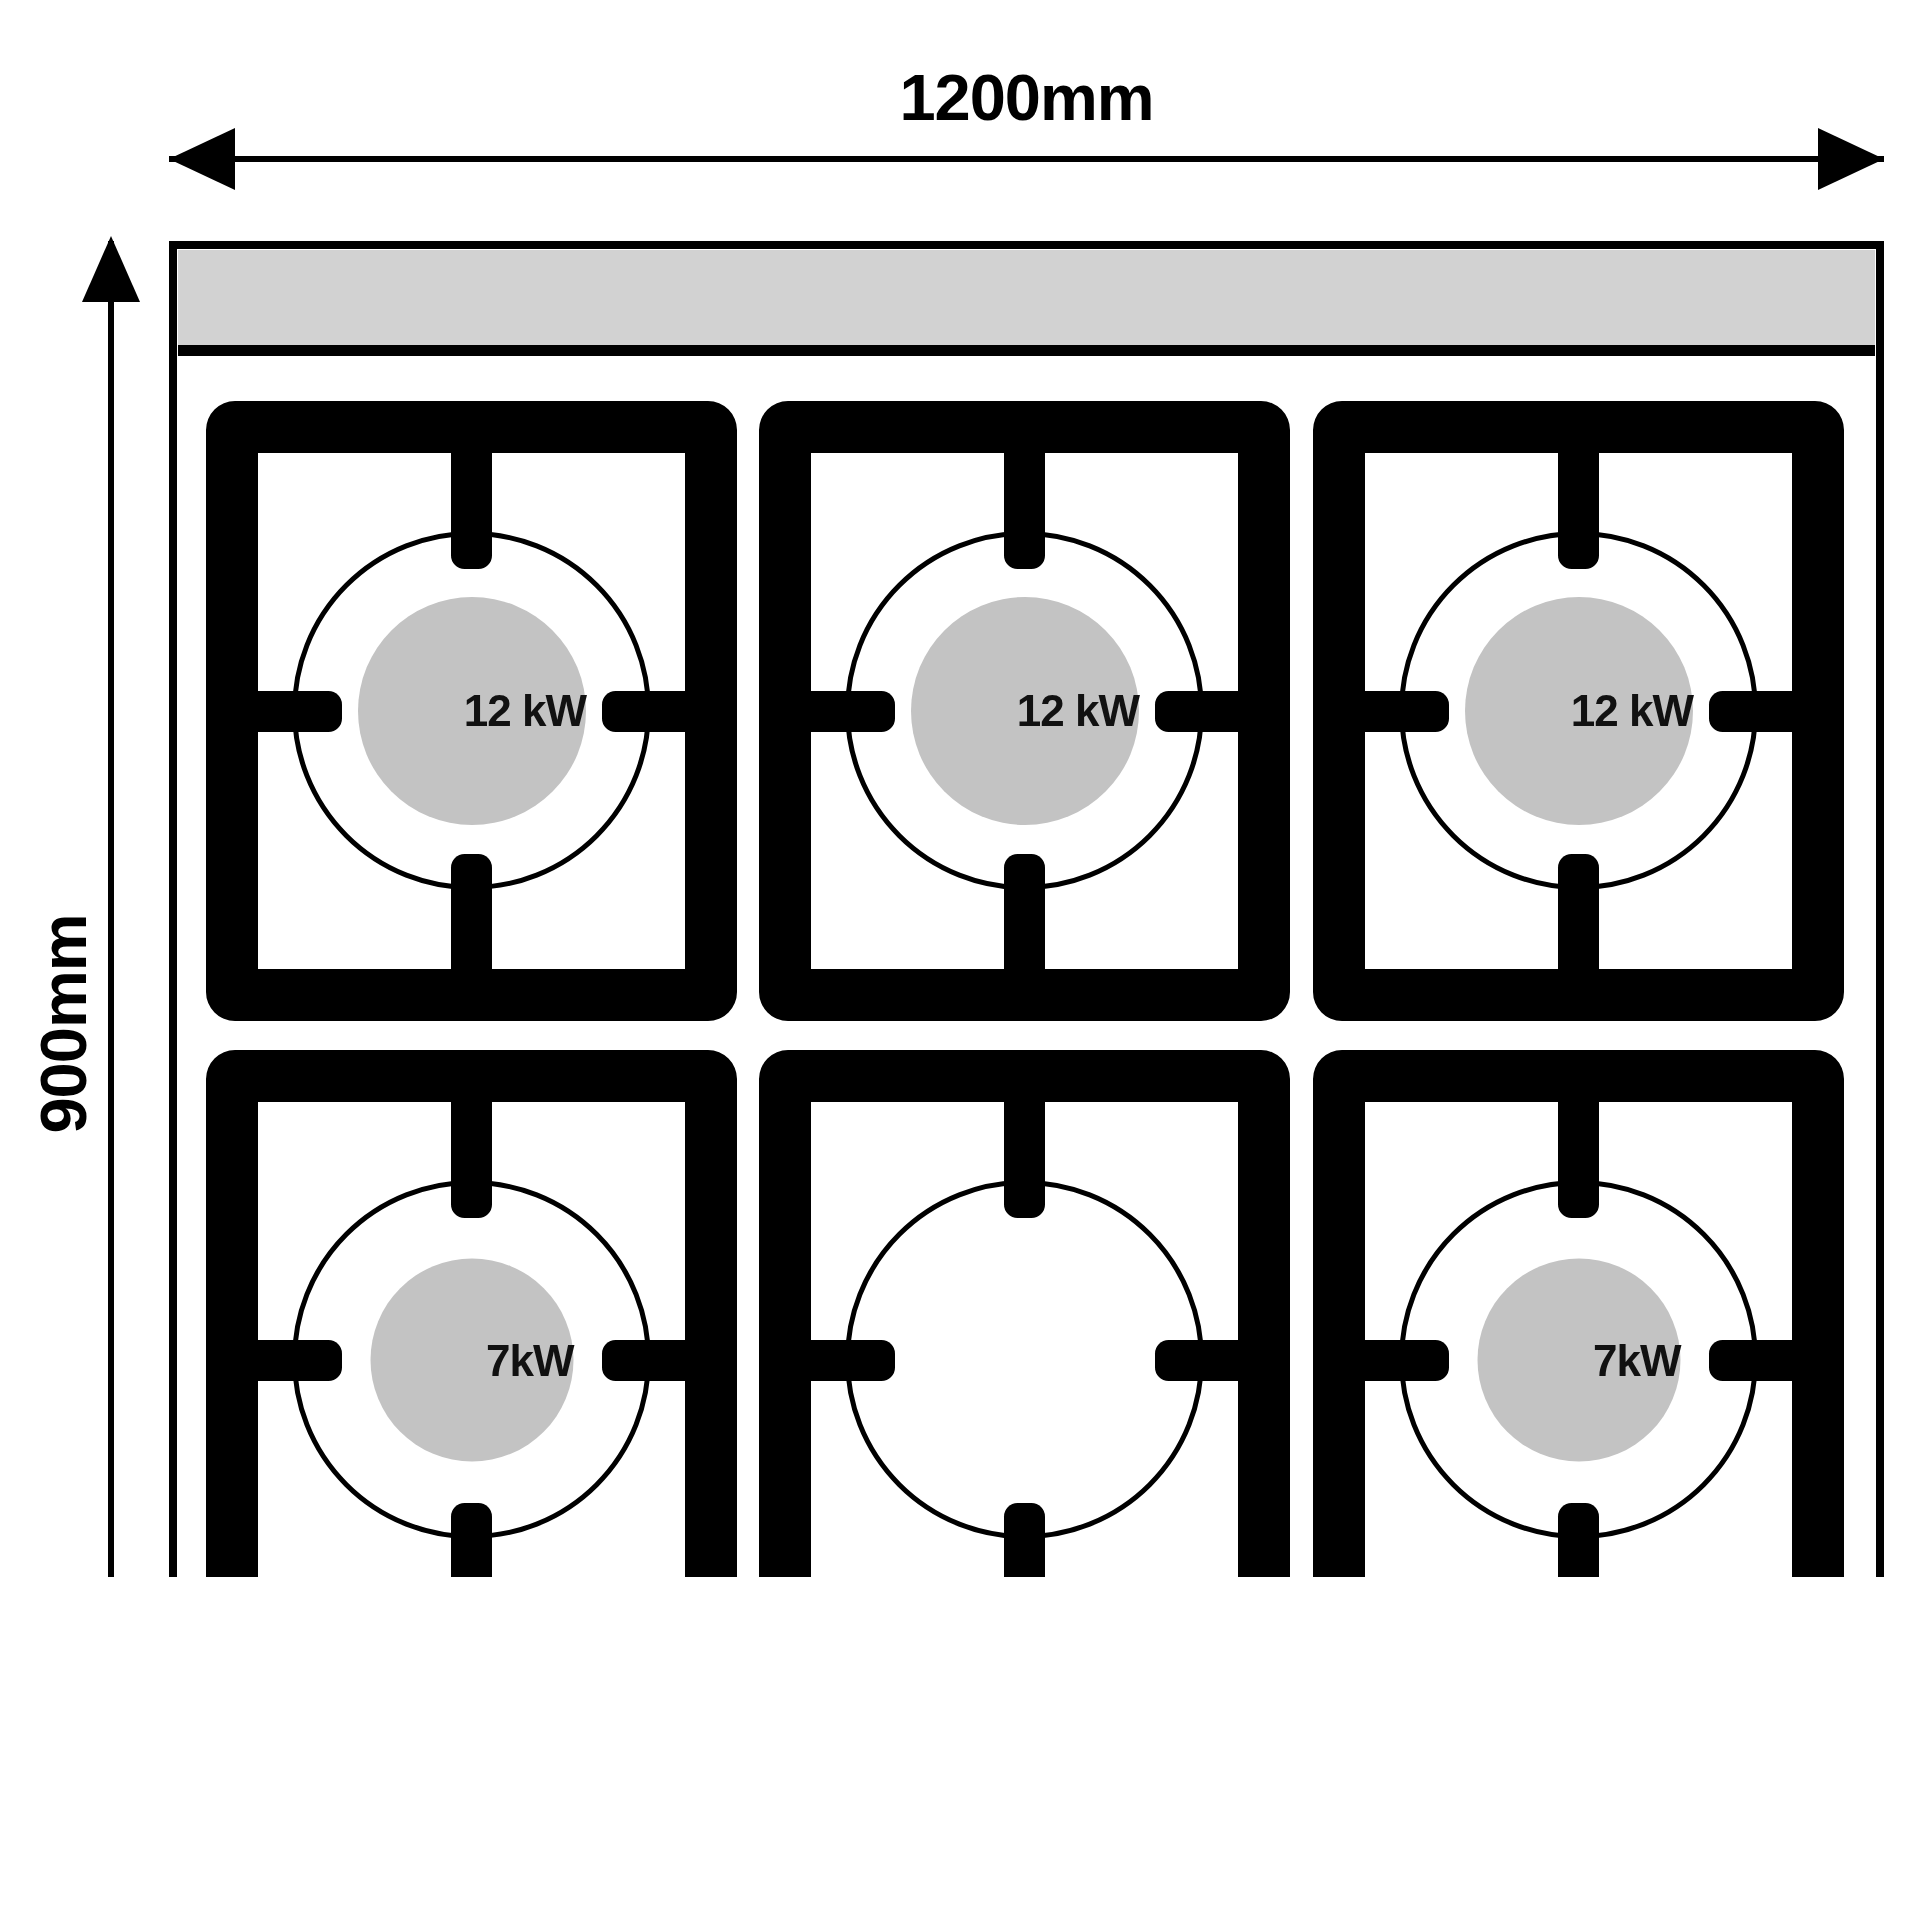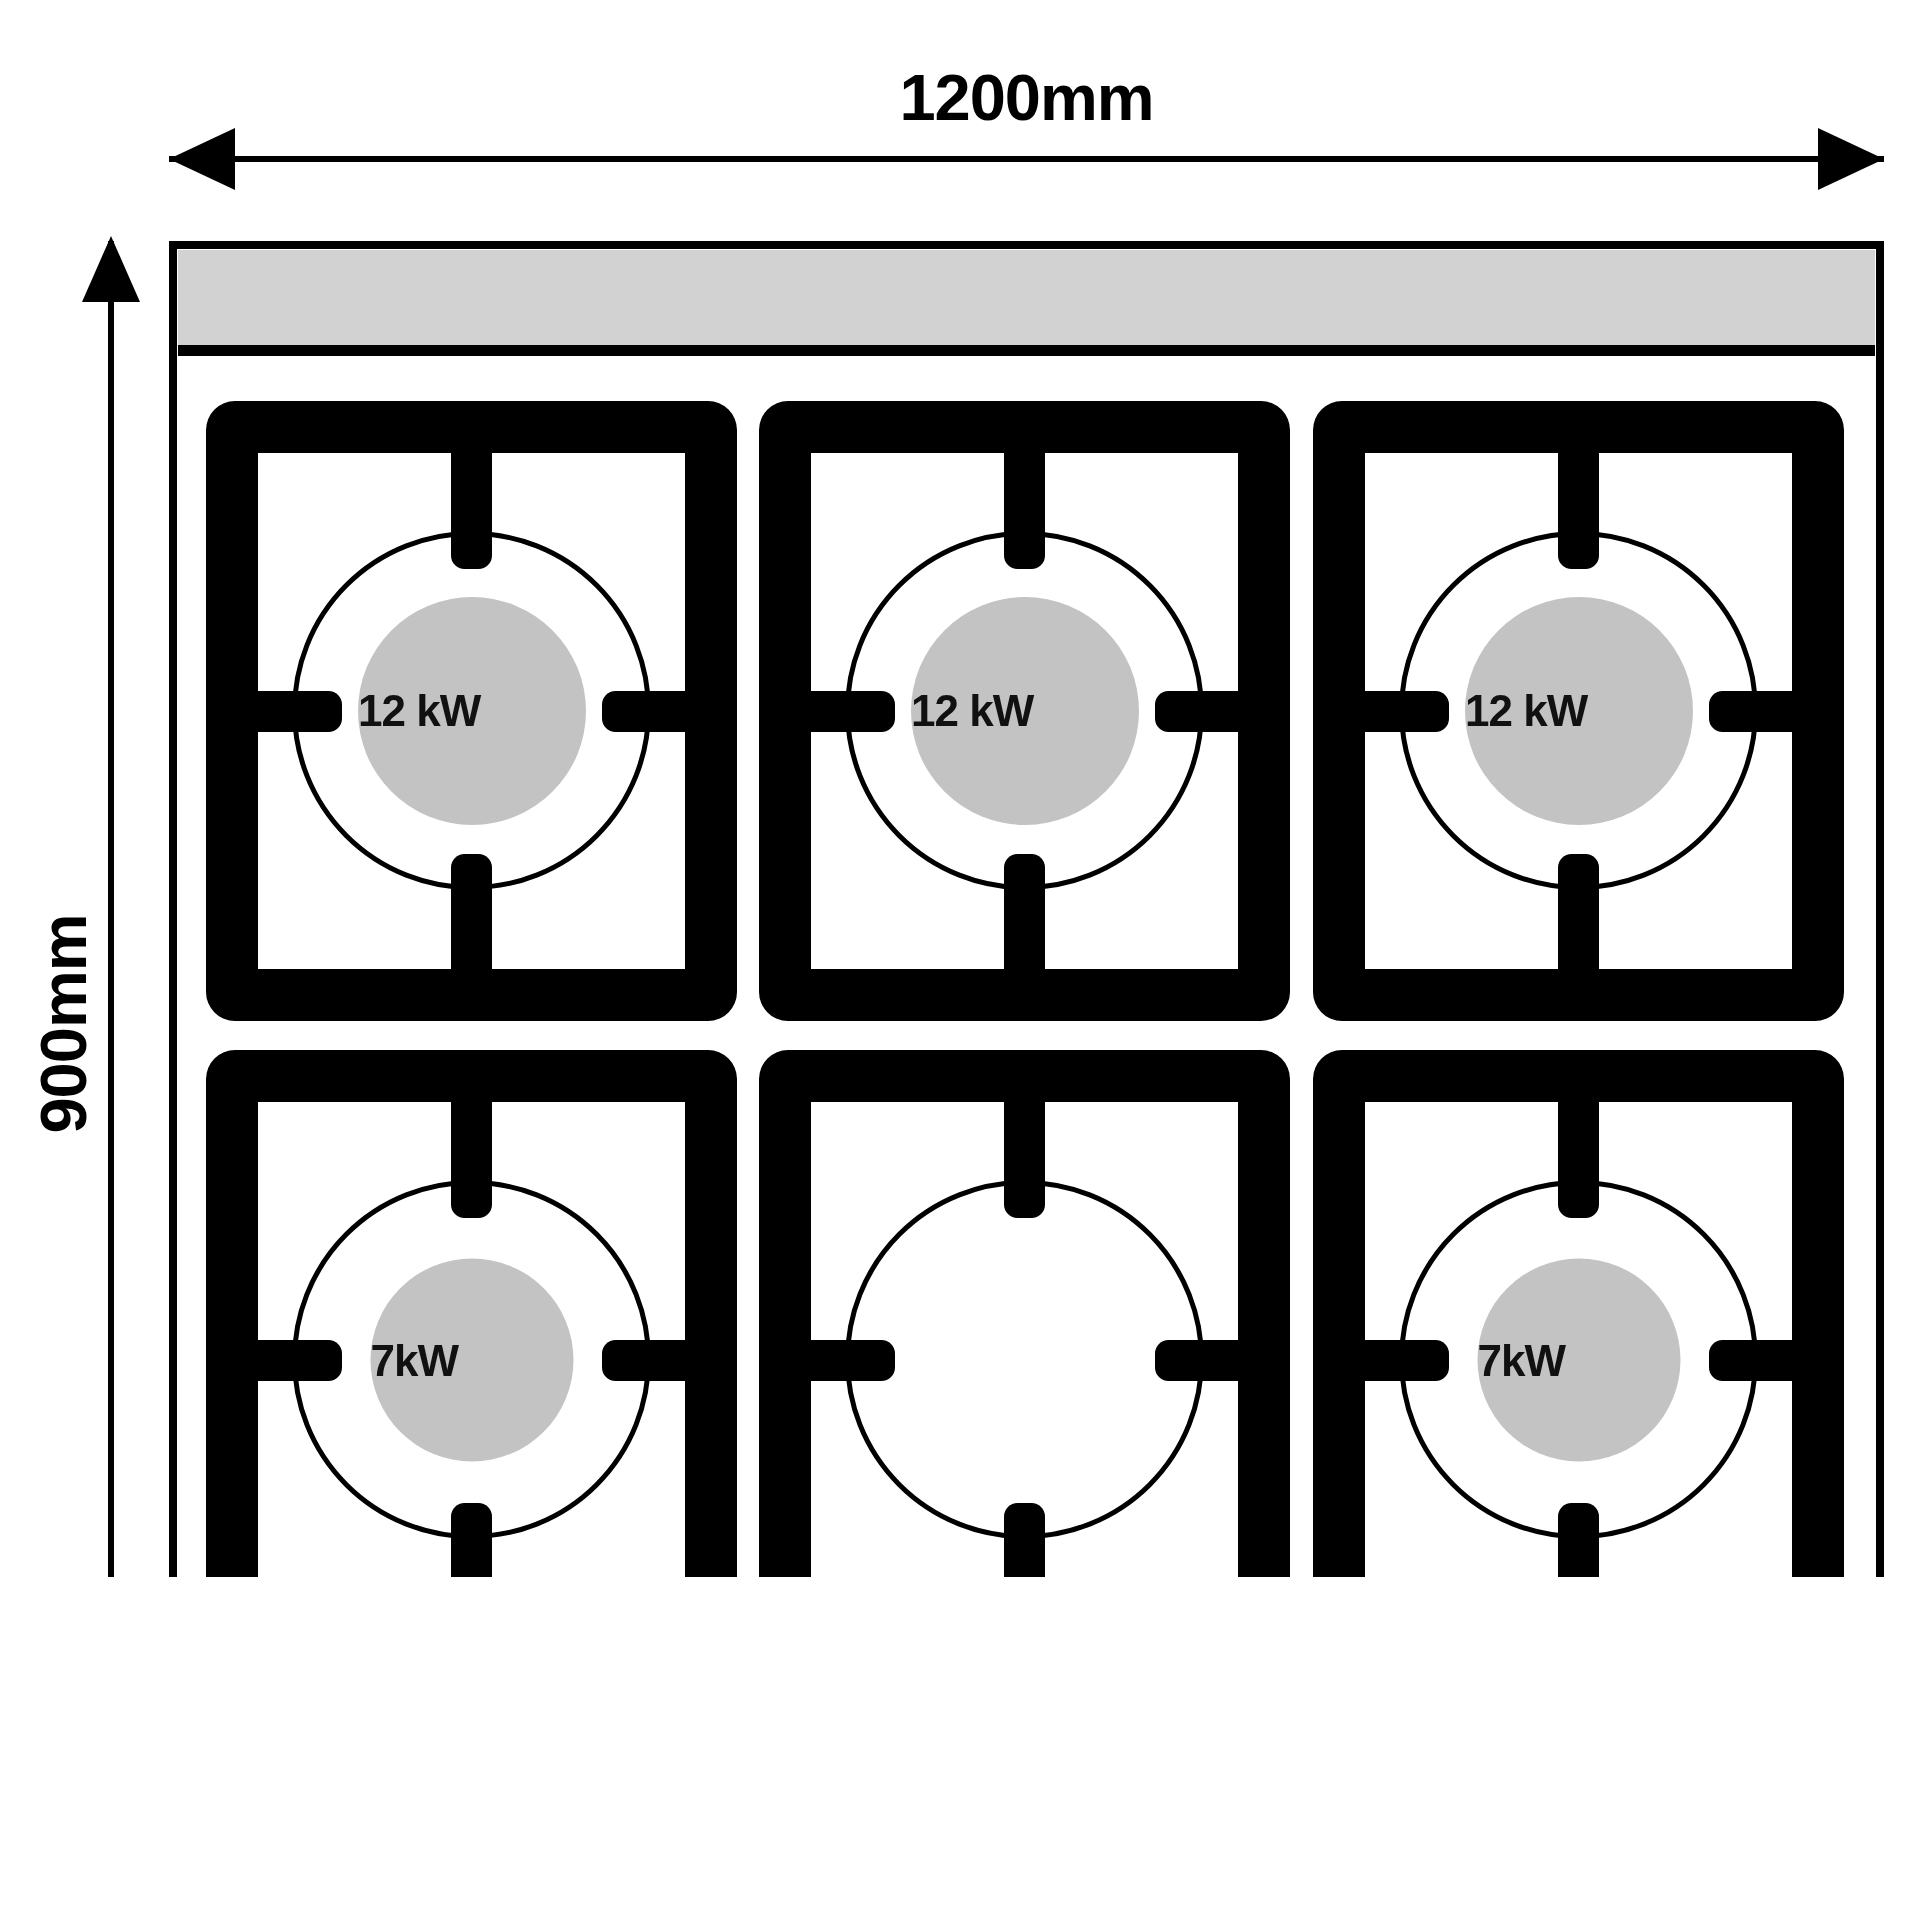--- a/index.html
+++ b/index.html
@@ -47,21 +47,21 @@
   .prong-bottom{left:245px;top:453px; width:41px;height:115px;border-radius:13.5px 13.5px 0 0;}
   .prong-left  {left:52px; top:290px; width:84px;height:41px; border-radius:0 13.5px 13.5px 0;}
   .prong-right {left:396px;top:290px; width:83px;height:41px; border-radius:13.5px 0 0 13.5px;}
   .ring{
     position:absolute;left:86px;top:130px;width:359px;height:359px;box-sizing:border-box;
     border:5.8px solid var(--outline);border-radius:50%;background:transparent;
   }
   .center{
     position:absolute;left:266px;top:310px;transform:translate(-50%,-50%);
     background:var(--burner-gray);border-radius:50%;
-    display:flex;align-items:center;justify-content:flex-start;
+    display:flex;align-items:center;justify-content:flex-end;
   }
   .center-large {width:228px;height:228px;}
   .center-medium{width:203px;height:203px;}
   .center-small {width:166px;height:166px;}
   .power{color:#111;font-weight:bold;font-size:44px;letter-spacing:-1px;white-space:nowrap;}
   
   .foot{
     position:absolute;top:1765px;width:135px;height:44px;background:var(--outline);
     clip-path:polygon(0% 0%,100% 0%,78% 55%,68% 55%,63% 100%,37% 100%,32% 55%,22% 55%);
   }

